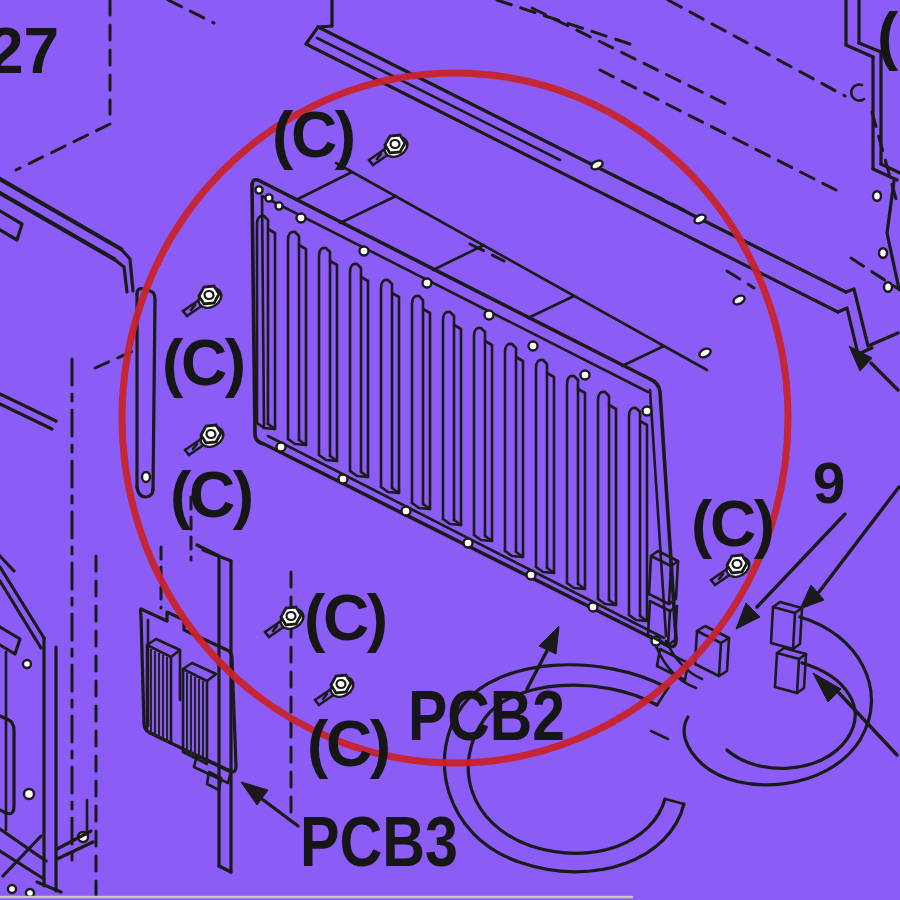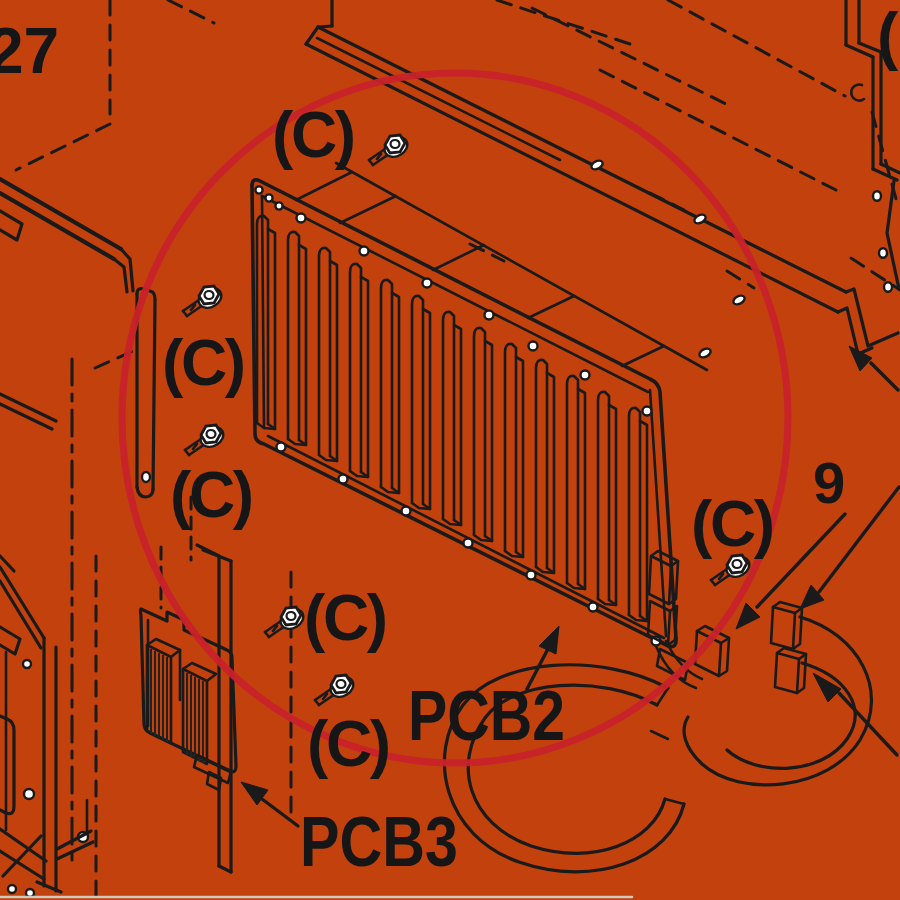--- a/index.html
+++ b/index.html
@@ -1,16 +1,16 @@
 <!DOCTYPE html>
 <html><head>
 <meta charset="utf-8">
 <style>
   html,body{margin:0;padding:0;background:#fff;}
-  .stage{width:900px;height:900px;position:relative;background:#c2410c;overflow:hidden;}
+  .stage{width:900px;height:900px;position:relative;background:#8b5cf6;overflow:hidden;}
   svg{display:block;}
   .ln{fill:none;stroke:#1a1a1a;stroke-width:3.2;stroke-linecap:round;stroke-linejoin:round;}
   .ln2{fill:none;stroke:#1a1a1a;stroke-width:2.6;stroke-linecap:round;stroke-linejoin:round;}
   .heavy{fill:none;stroke:#1a1a1a;stroke-width:4.2;stroke-linecap:round;stroke-linejoin:round;}
   .dash{fill:none;stroke:#1a1a1a;stroke-width:3;stroke-dasharray:15 10;stroke-linecap:round;}
   .ddot{fill:none;stroke:#1a1a1a;stroke-width:3;stroke-dasharray:26 9 7 9;stroke-linecap:round;}
   .hole{fill:#fff;stroke:#1a1a1a;stroke-width:2.4;}
   .white{fill:#fff;stroke:#1a1a1a;}
   .lbl{font-family:"Liberation Sans","DejaVu Sans",sans-serif;font-weight:700;fill:#161616;}
   .arrowline{fill:none;stroke:#1a1a1a;stroke-width:3.4;stroke-linecap:round;}

